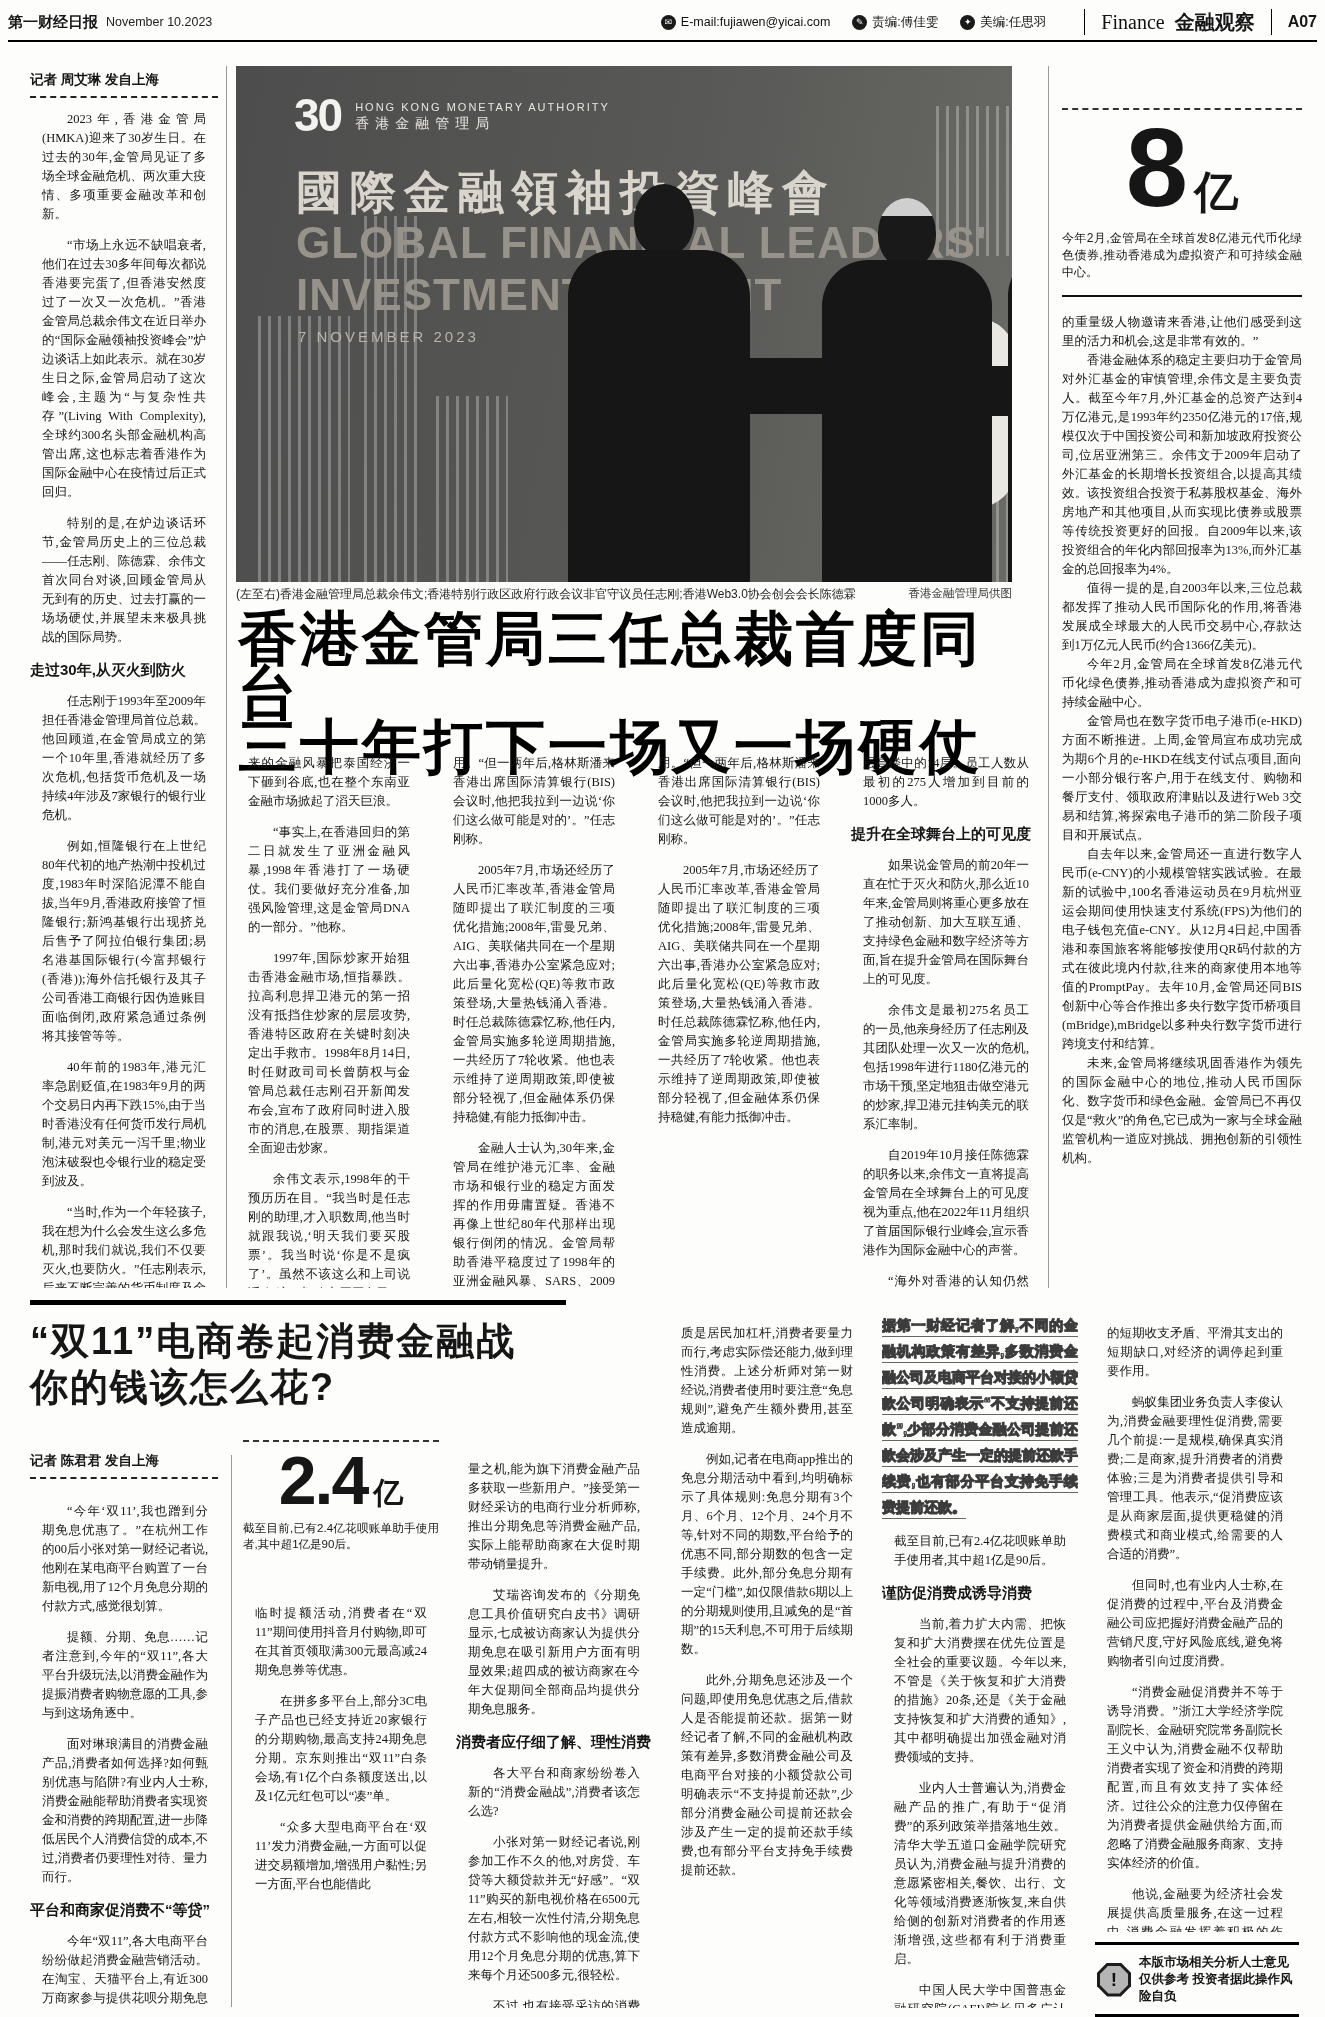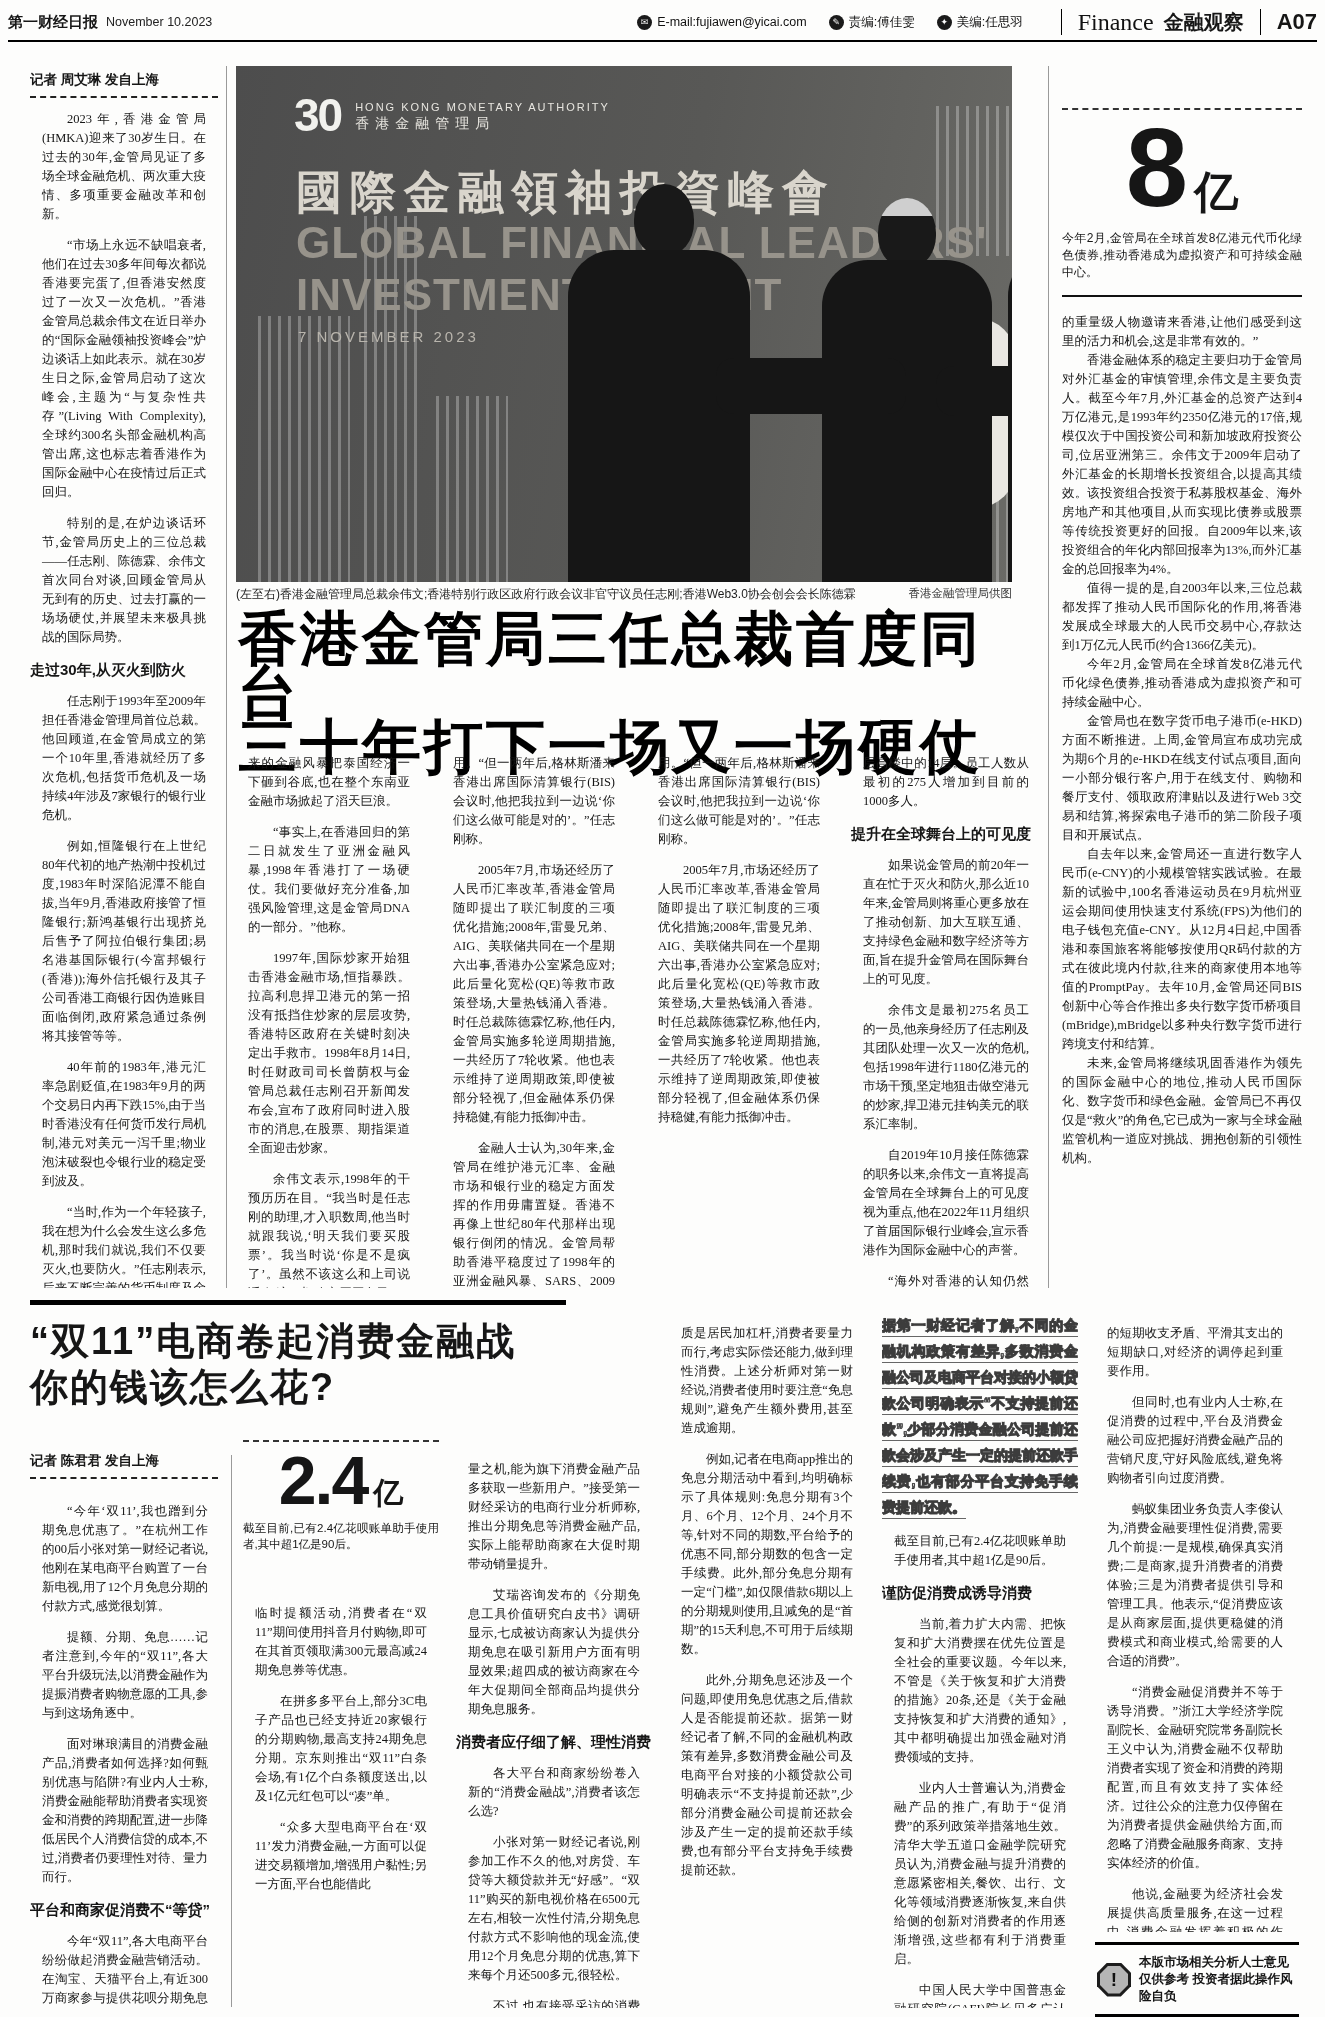--- a/index.html
+++ b/index.html
@@ -8,23 +8,23 @@
   
   .masthead{position:absolute;left:8px;right:8px;top:4px;height:36px;border-bottom:2px solid #000;
             display:flex;align-items:center;font-family:"Liberation Sans",sans-serif;}
   .paper-name{font-weight:900;font-size:15px;font-family:"Liberation Serif",serif;}
   .m-date{font-size:12.5px;margin-left:8px;color:#222;}
   .m-spacer{flex:1;}
   .m-item{display:flex;align-items:center;font-size:12.5px;margin-right:22px;color:#111;}
   .m-ico{display:inline-flex;align-items:center;justify-content:center;width:15px;height:15px;border-radius:50%;
          background:#1a1a1a;color:#fff;font-size:9px;margin-right:5px;}
   .m-div{width:1px;height:26px;background:#000;margin:0 16px;}
-  .m-finance{font-family:"Liberation Serif",serif;font-size:24px;color:#111;}
+  .m-finance{font-family:"Liberation Serif",serif;font-size:20px;color:#111;}
   .m-section{font-size:20px;font-weight:700;margin-left:10px;}
-  .m-page{font-size:22px;font-weight:700;margin-left:0;}
+  .m-page{font-size:16px;font-weight:700;margin-left:0;}
   
   .col{position:absolute;font-size:12.5px;line-height:19px;text-align:justify;overflow:hidden;}
   .col p{margin:12px;text-indent:2em;}
   .col p.cont{text-indent:0;}
   .subhead{font-family:"Liberation Sans",sans-serif;font-weight:700;font-size:15px;
            margin:13px 0 8px;text-indent:0 !important;line-height:20px;}
   .byline{font-weight:700;font-size:13.5px;font-family:"Liberation Sans",sans-serif;}
   .rule-dash{border-top:2px dashed #222;margin:7px 0 10px;}
   .vline{position:absolute;width:1px;background:#9a9a9a;}
   
@@ -278,22 +278,22 @@
     <div class="highlight">据第一财经记者了解,不同的金融机构政策有差异,多数消费金融公司及电商平台对接的小额贷款公司明确表示“不支持提前还款”,少部分消费金融公司提前还款会涉及产生一定的提前还款手续费,也有部分平台支持免手续费提前还款。</div>
     <p class="cont">截至目前,已有2.4亿花呗账单助手使用者,其中超1亿是90后。</p>
     <div class="subhead">谨防促消费成诱导消费</div>
     <p>当前,着力扩大内需、把恢复和扩大消费摆在优先位置是全社会的重要议题。今年以来,不管是《关于恢复和扩大消费的措施》20条,还是《关于金融支持恢复和扩大消费的通知》,其中都明确提出加强金融对消费领域的支持。</p>
     <p>业内人士普遍认为,消费金融产品的推广,有助于“促消费”的系列政策举措落地生效。清华大学五道口金融学院研究员认为,消费金融与提升消费的意愿紧密相关,餐饮、出行、文化等领域消费逐渐恢复,来自供给侧的创新对消费者的作用逐渐增强,这些都有利于消费重启。</p>
     <p>中国人民大学中国普惠金融研究院(CAFI)院长贝多广认为,消费金融机构通过大数据、金融科技等手段,为</p>
   </div>
 
   <div class="col" style="left:1095px;top:1312px;width:200px;height:620px;">
     <p class="cont">的短期收支矛盾、平滑其支出的短期缺口,对经济的调停起到重要作用。</p>
+    <p>蚂蚁集团业务负责人李俊认为,消费金融要理性促消费,需要几个前提:一是规模,确保真实消费;二是商家,提升消费者的消费体验;三是为消费者提供引导和管理工具。他表示,“促消费应该是从商家层面,提供更稳健的消费模式和商业模式,给需要的人合适的消费”。</p>
     <p>但同时,也有业内人士称,在促消费的过程中,平台及消费金融公司应把握好消费金融产品的营销尺度,守好风险底线,避免将购物者引向过度消费。</p>
-    <p>蚂蚁集团业务负责人李俊认为,消费金融要理性促消费,需要几个前提:一是规模,确保真实消费;二是商家,提升消费者的消费体验;三是为消费者提供引导和管理工具。他表示,“促消费应该是从商家层面,提供更稳健的消费模式和商业模式,给需要的人合适的消费”。</p>
     <p>“消费金融促消费并不等于诱导消费。”浙江大学经济学院副院长、金融研究院常务副院长王义中认为,消费金融不仅帮助消费者实现了资金和消费的跨期配置,而且有效支持了实体经济。过往公众的注意力仅停留在为消费者提供金融供给方面,而忽略了消费金融服务商家、支持实体经济的价值。</p>
     <p>他说,金融要为经济社会发展提供高质量服务,在这一过程中,消费金融发挥着积极的作用。随着消费金融的进一步规范、健康发展,也将进一步降低居民个人消费信贷的成本,会成为提振消费需求、带动商业增长的重要动能。</p>
   </div>
 
   <div class="footer-box">
     <span class="warn-oct">
         <span class="warn-oct-in">!</span>
       </span>
     <span class="footer-text">本版市场相关分析人士意见仅供参考 投资者据此操作风险自负</span>
   </div>

